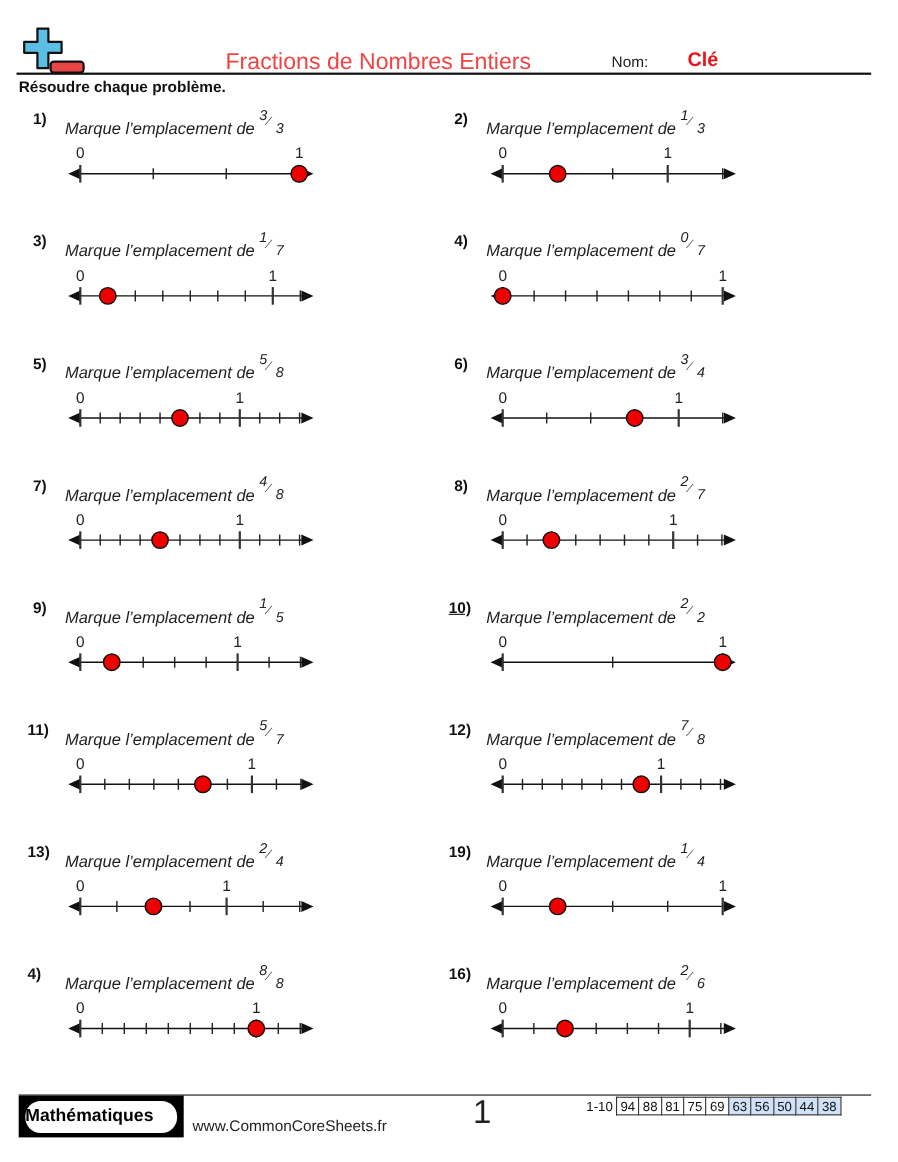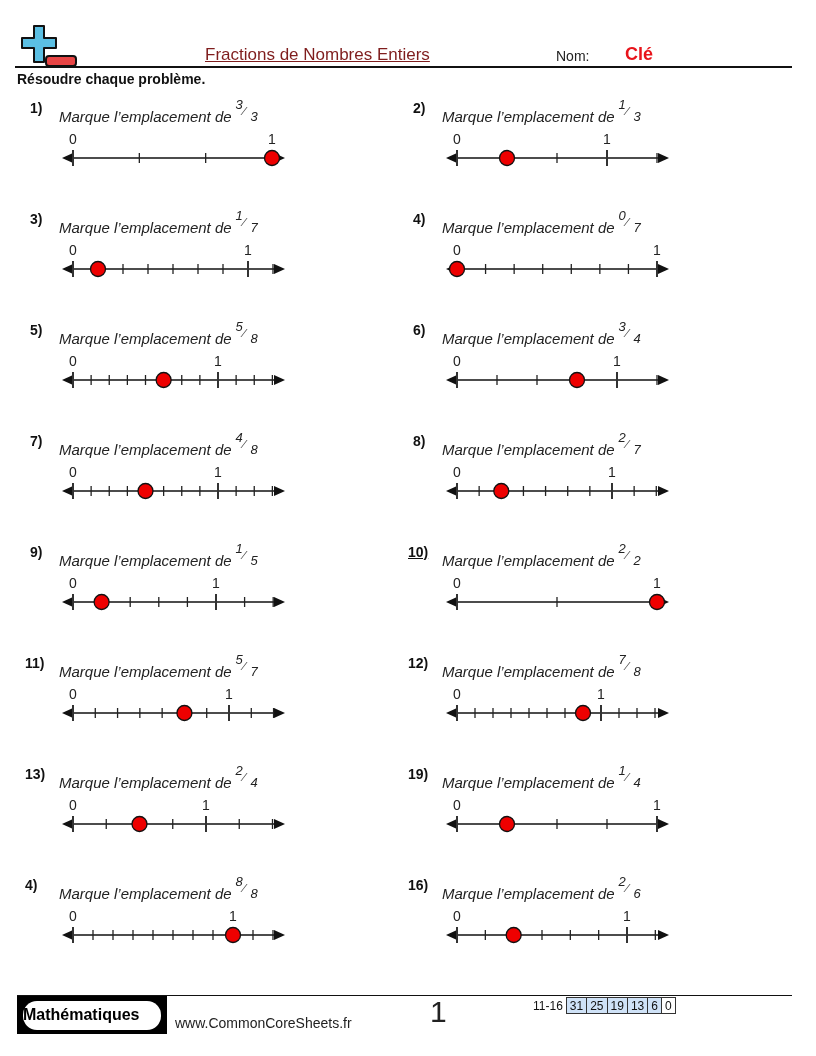--- a/index.html
+++ b/index.html
@@ -1,18 +1,18 @@
 <!DOCTYPE html>
 <html><head>
 <meta charset="utf-8">
 <style>
   html, body { margin: 0; padding: 0; background: #ffffff; }
   body { width: 816px; height: 1056px; position: relative; overflow: hidden; font-family: "Liberation Sans", sans-serif; color: #111; }
   .logo { position: absolute; left: 20px; top: 24px; width: 60px; height: 44px; }
-  .title { position: absolute; left: 205px; top: 45px; font-size: 17px; color: #7f1d1d; text-decoration: underline; }
+  .title { position: absolute; left: 205px; top: 45px; font-size: 21px; color: #ef4444; }
   .nom-label { position: absolute; left: 556px; top: 48px; font-size: 14px; color: #222; }
   .nom-value { position: absolute; left: 625px; top: 44px; font-size: 18px; font-weight: bold; color: #e8141b; }
   .header-rule { position: absolute; left: 15px; top: 66px; width: 777px; height: 2px; background: #111; }
   .instructions { position: absolute; left: 17px; top: 71px; font-size: 14px; font-weight: bold; }
   .problem { position: absolute; width: 380px; height: 90px; }
   .pnum { position: absolute; left: 0; top: 0; font-size: 14px; font-weight: bold; }
   .prompt { position: absolute; top: 4px; font-size: 15px; color: #222; white-space: nowrap; font-style: italic; }
   .frac { display: inline-block; position: relative; width: 26px; height: 18px; margin-left: 2px; }
   .frac .num { position: absolute; left: 2px; top: -7px; font-size: 13px; }
   .frac .slash { position: absolute; left: 10px; top: 1px; font-size: 11px; color: #444; }
@@ -368,22 +368,26 @@
 
 <div class="footer-rule"></div>
 <div class="footer-badge">
   <div class="pill">Mathématiques</div>
 </div>
 <div class="footer-site">www.CommonCoreSheets.fr</div>
 <div class="footer-page">1</div>
 <table class="score">
   <tbody id="score-body">
       <tr>
-        <td class="lbl">11-16</td>
-        <td class="blue">31</td>
-        <td class="blue">25</td>
-        <td class="blue">19</td>
-        <td class="blue">13</td>
-        <td class="blue">6</td>
-        <td>0</td>
+        <td class="lbl">1-10</td>
+        <td>94</td>
+        <td>88</td>
+        <td>81</td>
+        <td>75</td>
+        <td>69</td>
+        <td class="blue">63</td>
+        <td class="blue">56</td>
+        <td class="blue">50</td>
+        <td class="blue">44</td>
+        <td class="blue">38</td>
       </tr>
     </tbody>
 </table>
 
 </body></html>

